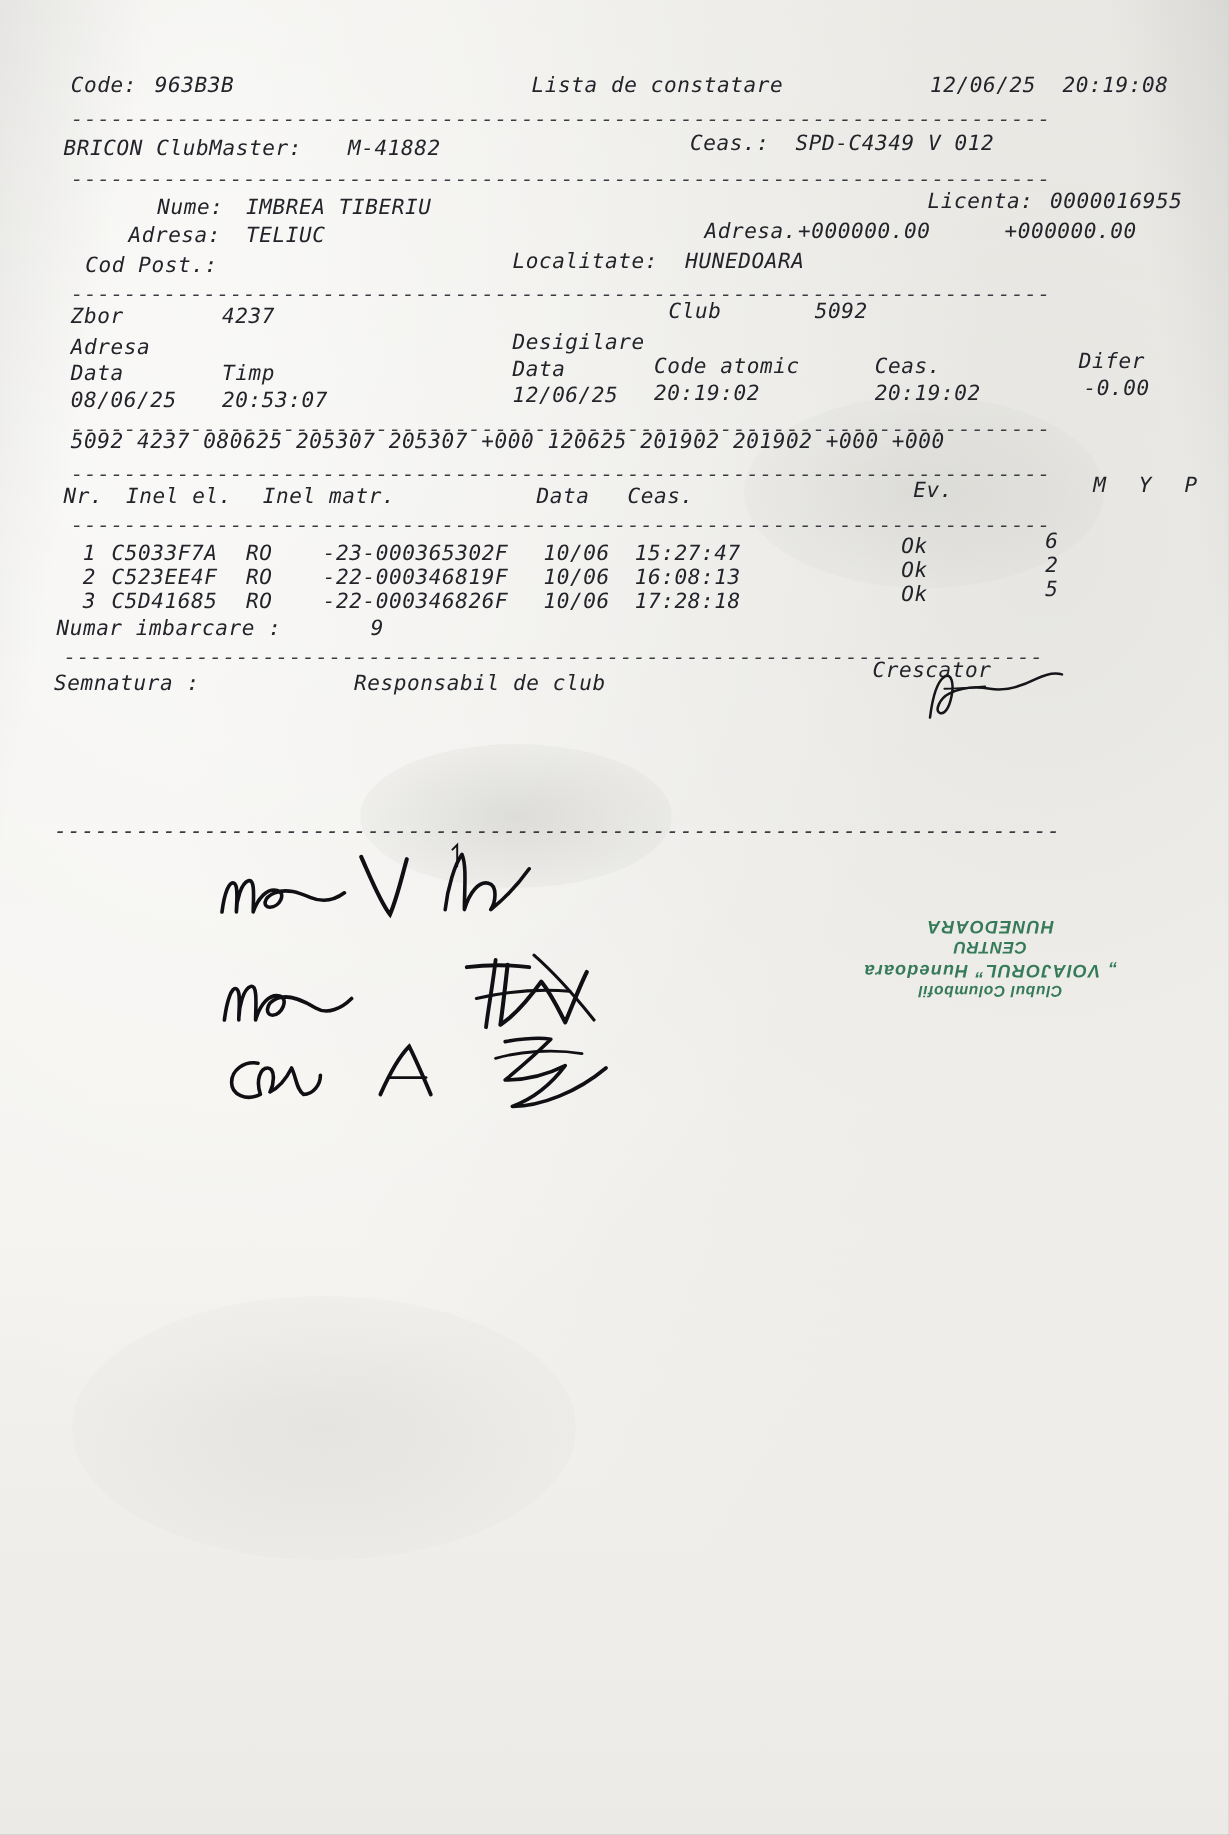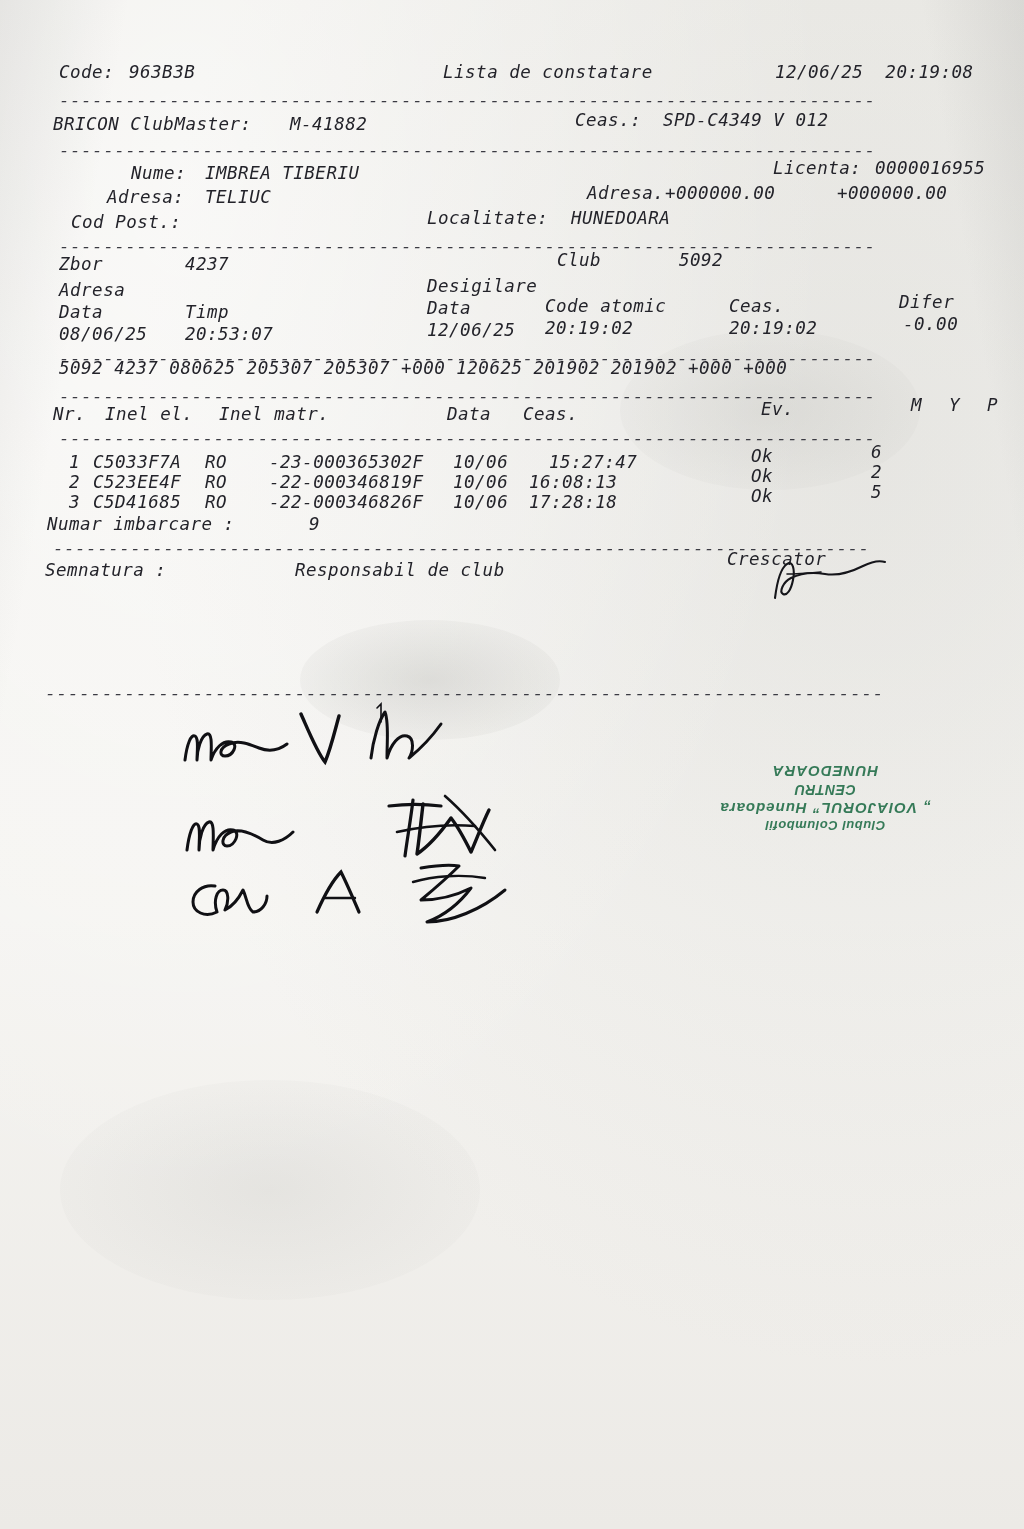--- a/index.html
+++ b/index.html
@@ -160,21 +160,21 @@
     <span class="mono" style="left:934px; top:395px;">Y</span>
     <span class="mono" style="left:972px; top:395px;">P</span>
 
     <span class="dashline" style="left:44px; top:428px; width:952px;">--------------------------------------------------------------------------</span>
 
     <span class="mono" style="left:54px; top:452px;">1</span>
     <span class="mono" style="left:78px; top:452px;">C5033F7A</span>
     <span class="mono" style="left:190px; top:452px;">RO</span>
     <span class="mono" style="left:254px; top:452px;">-23-000365302F</span>
     <span class="mono" style="left:438px; top:452px;">10/06</span>
-    <span class="mono" style="left:514px; top:452px;margin-left:20px;">15:27:47</span>
+    <span class="mono" style="left:514px; top:452px;">15:27:47</span>
     <span class="mono" style="left:736px; top:446px;">Ok</span>
     <span class="mono" style="left:856px; top:442px;">6</span>
 
     <span class="mono" style="left:54px; top:472px;">2</span>
     <span class="mono" style="left:78px; top:472px;">C523EE4F</span>
     <span class="mono" style="left:190px; top:472px;">RO</span>
     <span class="mono" style="left:254px; top:472px;">-22-000346819F</span>
     <span class="mono" style="left:438px; top:472px;">10/06</span>
     <span class="mono" style="left:514px; top:472px;">16:08:13</span>
     <span class="mono" style="left:736px; top:466px;">Ok</span>

